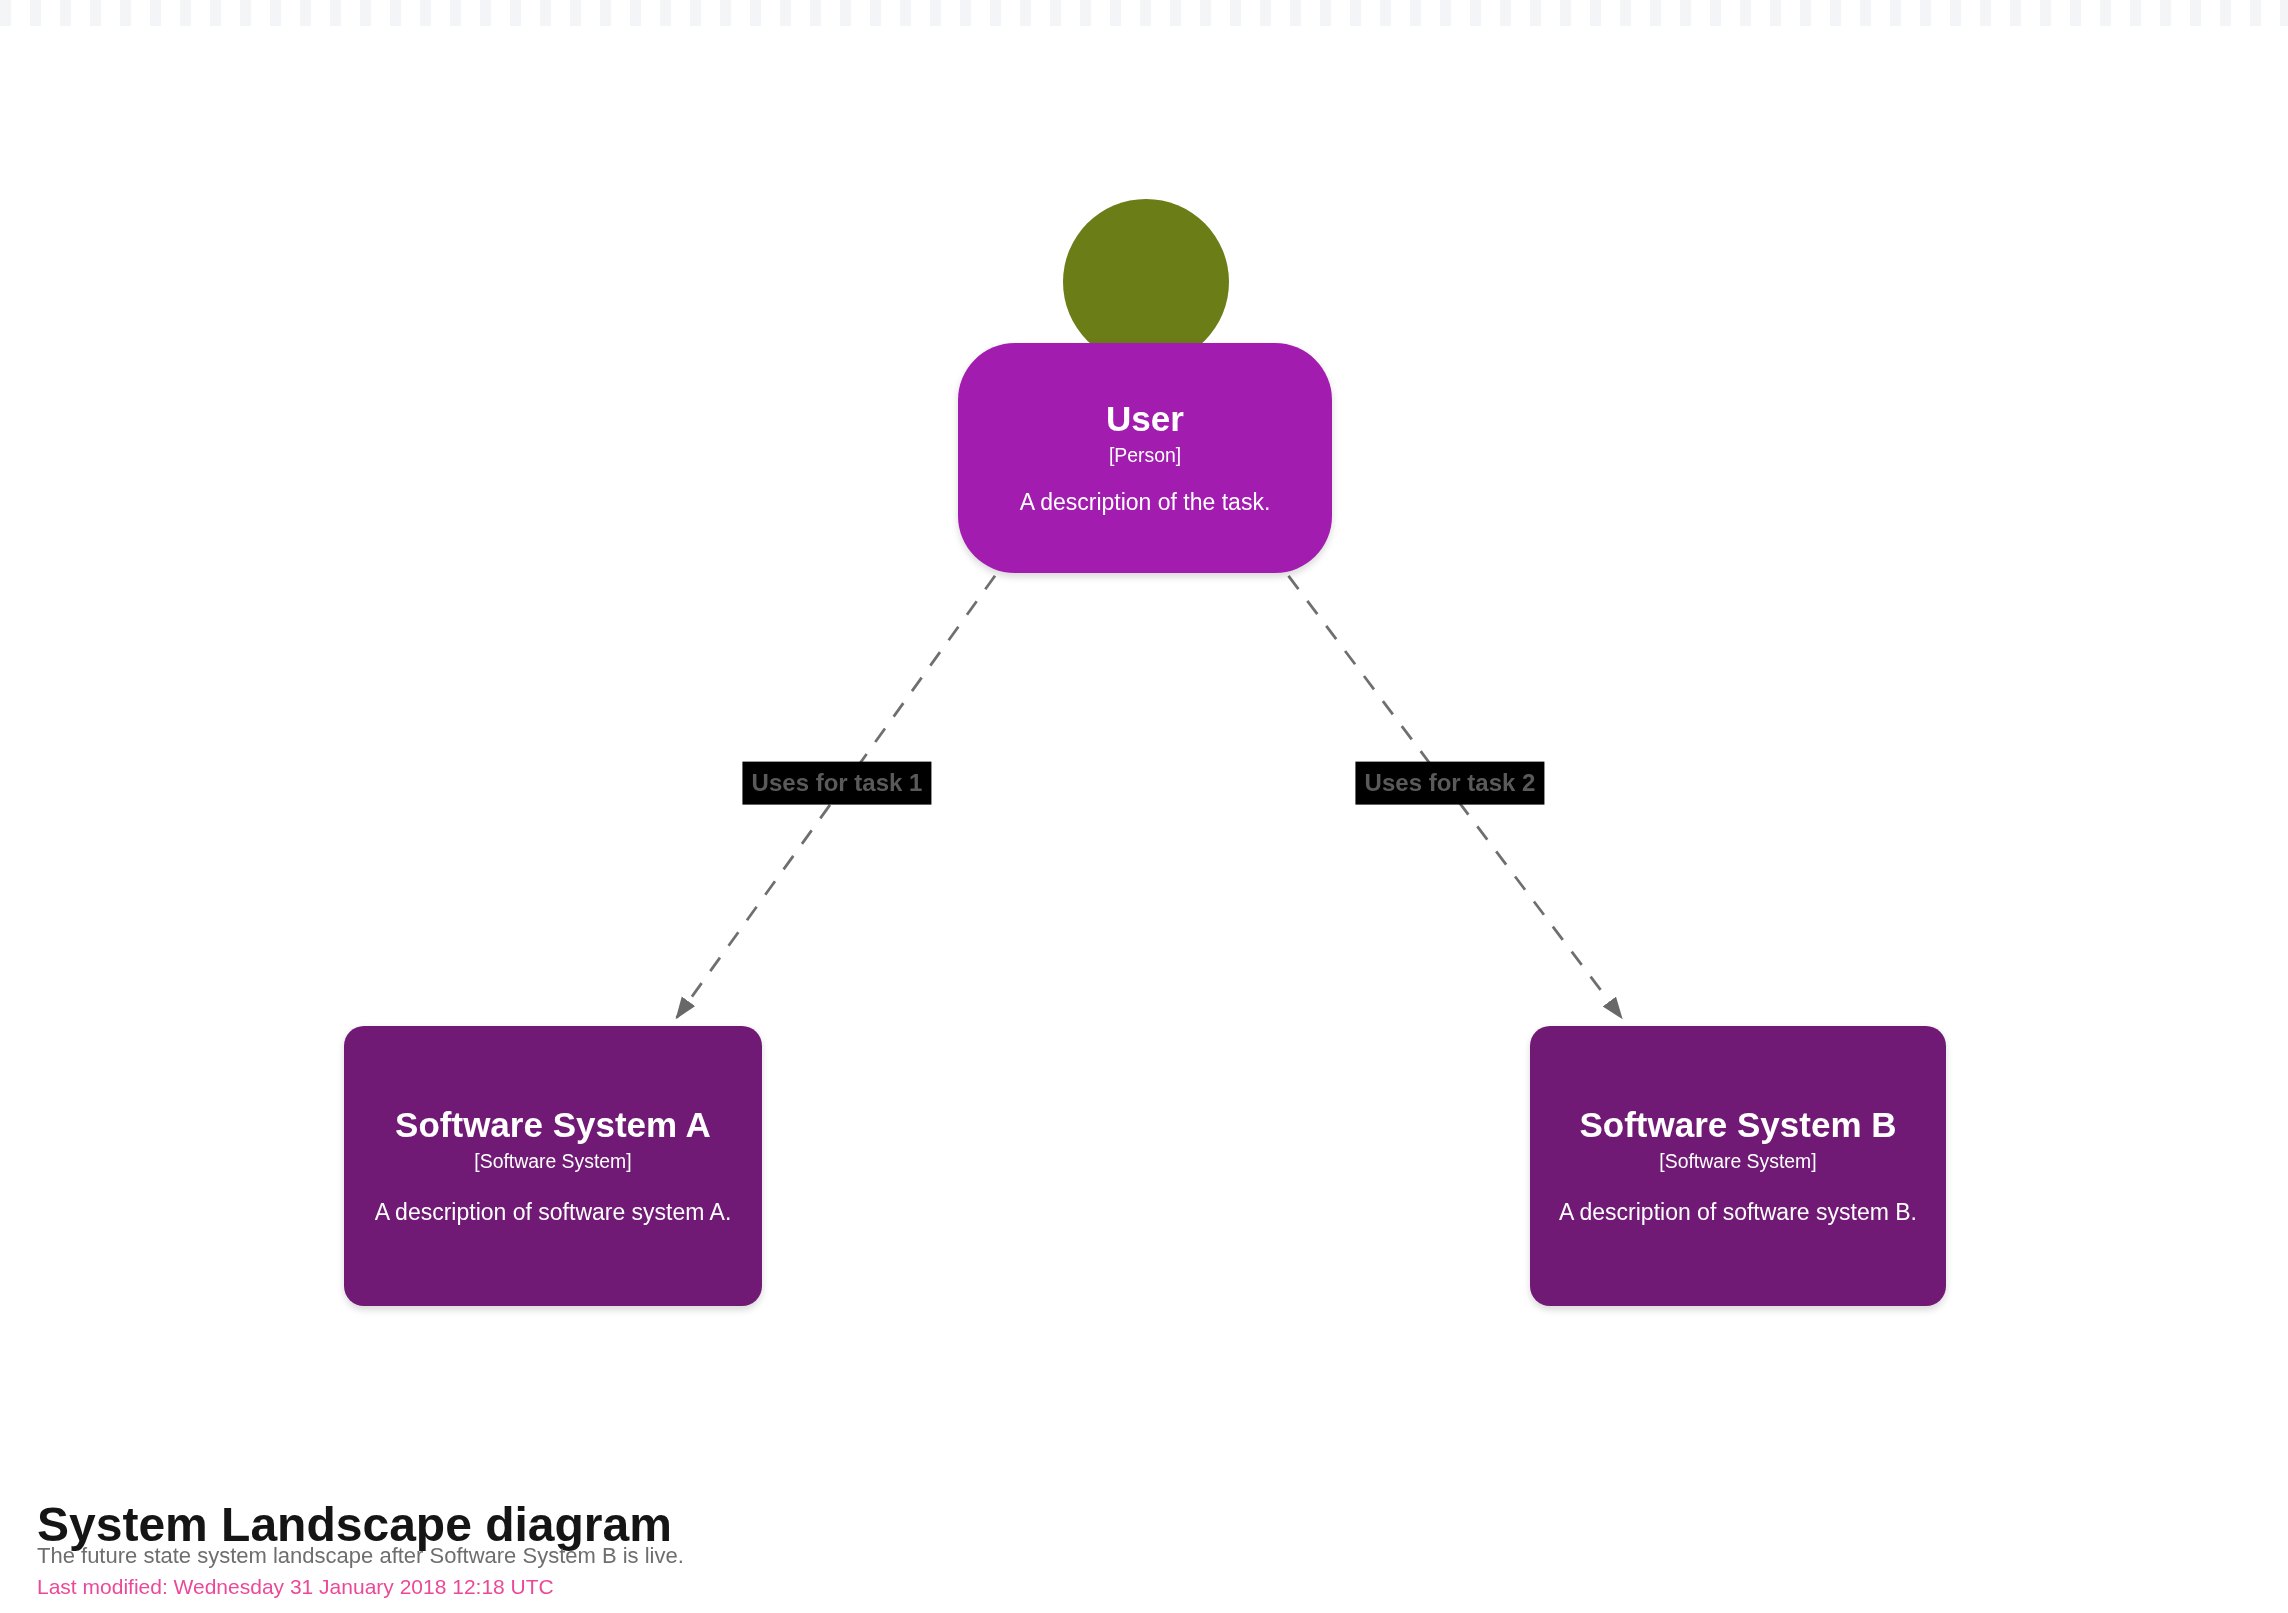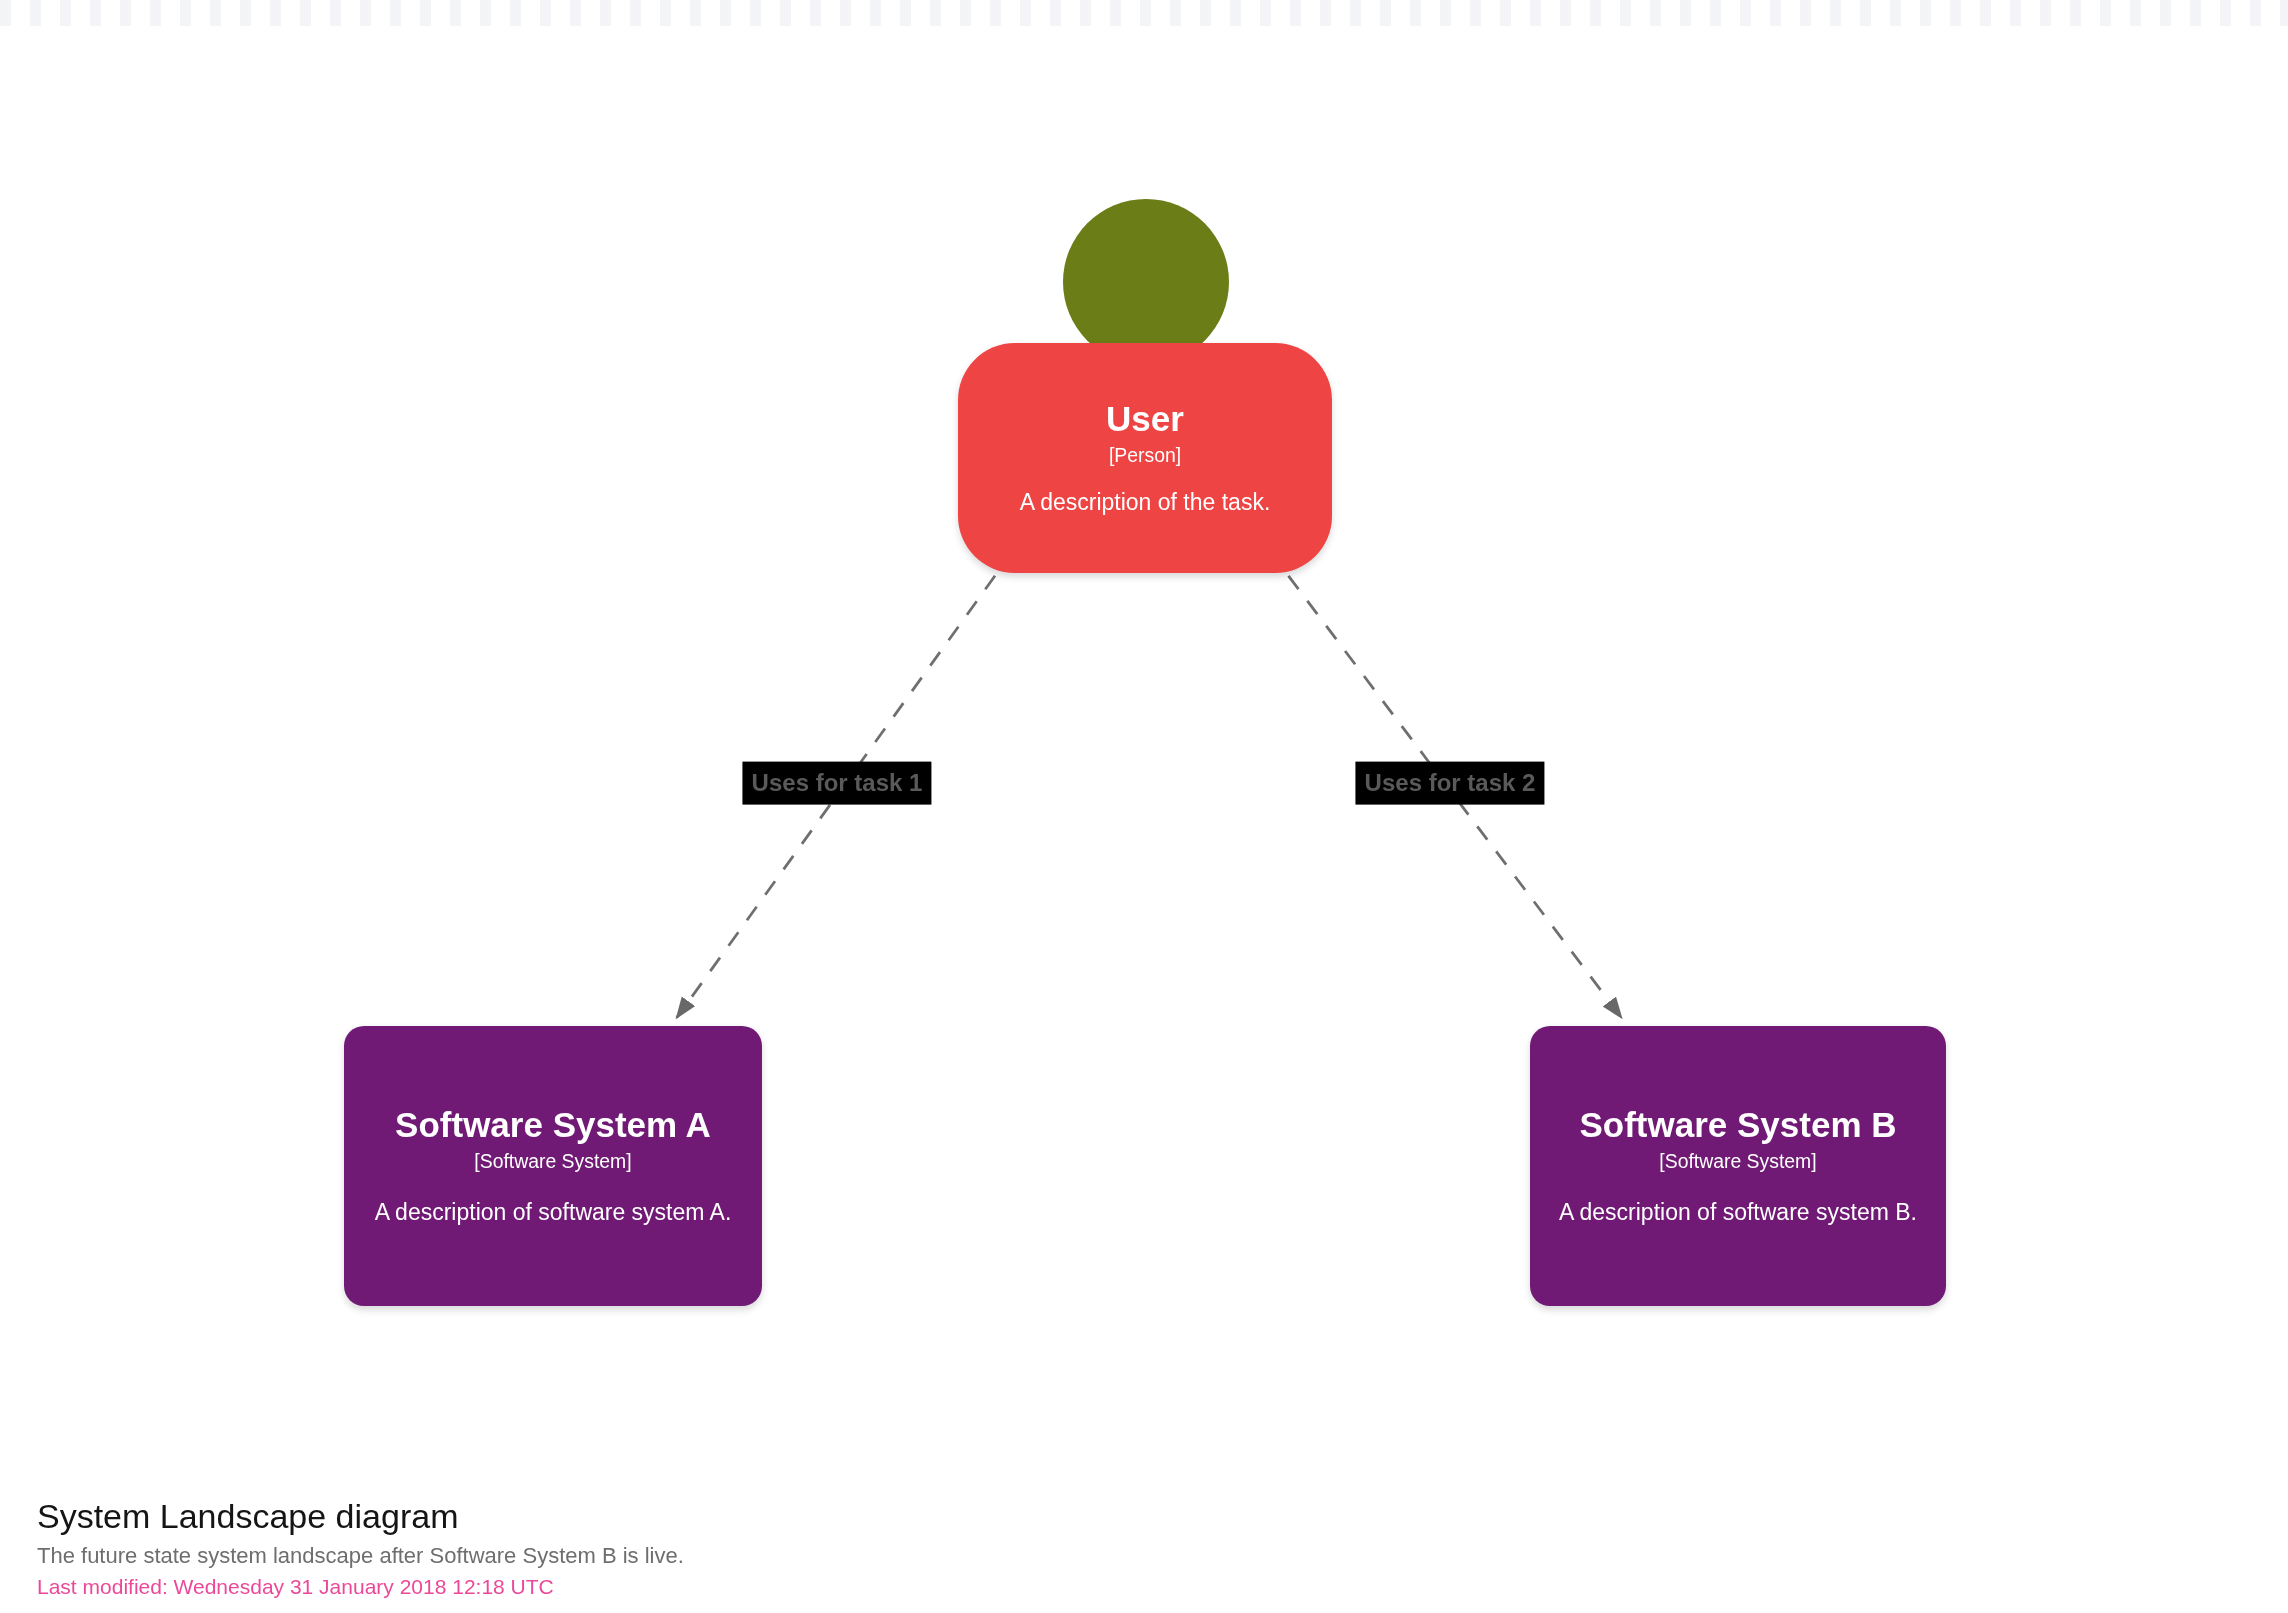--- a/index.html
+++ b/index.html
@@ -43,21 +43,21 @@
     width: 166px; height: 166px;
     border-radius: 50%;
     background: #6a7d16;
     z-index: 1;
   }
   .person-body {
     position: absolute;
     left: 958px; top: 343px;
     width: 374px; height: 230px;
     border-radius: 57px;
-    background: #ef4444;
+    background: #a21caf;
     z-index: 2;
     box-shadow: 0 3.7px 7.4px rgba(0,0,0,0.15);
     display: flex; flex-direction: column;
     align-items: center; justify-content: center;
     text-align: center;
     color: #ffffff;
     padding: 9.2px 22px;
   }
 
   
@@ -77,21 +77,21 @@
   .system-b { left: 1530px; top: 1026px; width: 416px; }
 
   .el-name { font-size: 35px; font-weight: bold; line-height: 1.15; }
   .el-type { font-size: 19.4px; line-height: 1.3; margin-top: 2.8px; }
   .el-desc { font-size: 23px; line-height: 1.25; margin-top: 24px; }
   .person-body .el-desc { margin-top: 20px; }
 
   
   .diagram-title {
     position: absolute; left: 37px; top: 1497px;
-    font-size: 34px; font-weight: normal; color: #151515;
+    font-size: 48px; font-weight: bold; color: #151515;
     white-space: nowrap;
   }
   .diagram-subtitle {
     position: absolute; left: 37px; top: 1543px;
     font-size: 22px; color: #6e6e6e; white-space: nowrap;
   }
   .diagram-lastmod {
     position: absolute; left: 37px; top: 1575px;
     font-size: 21px; color: #ec4899; white-space: nowrap;
   }

